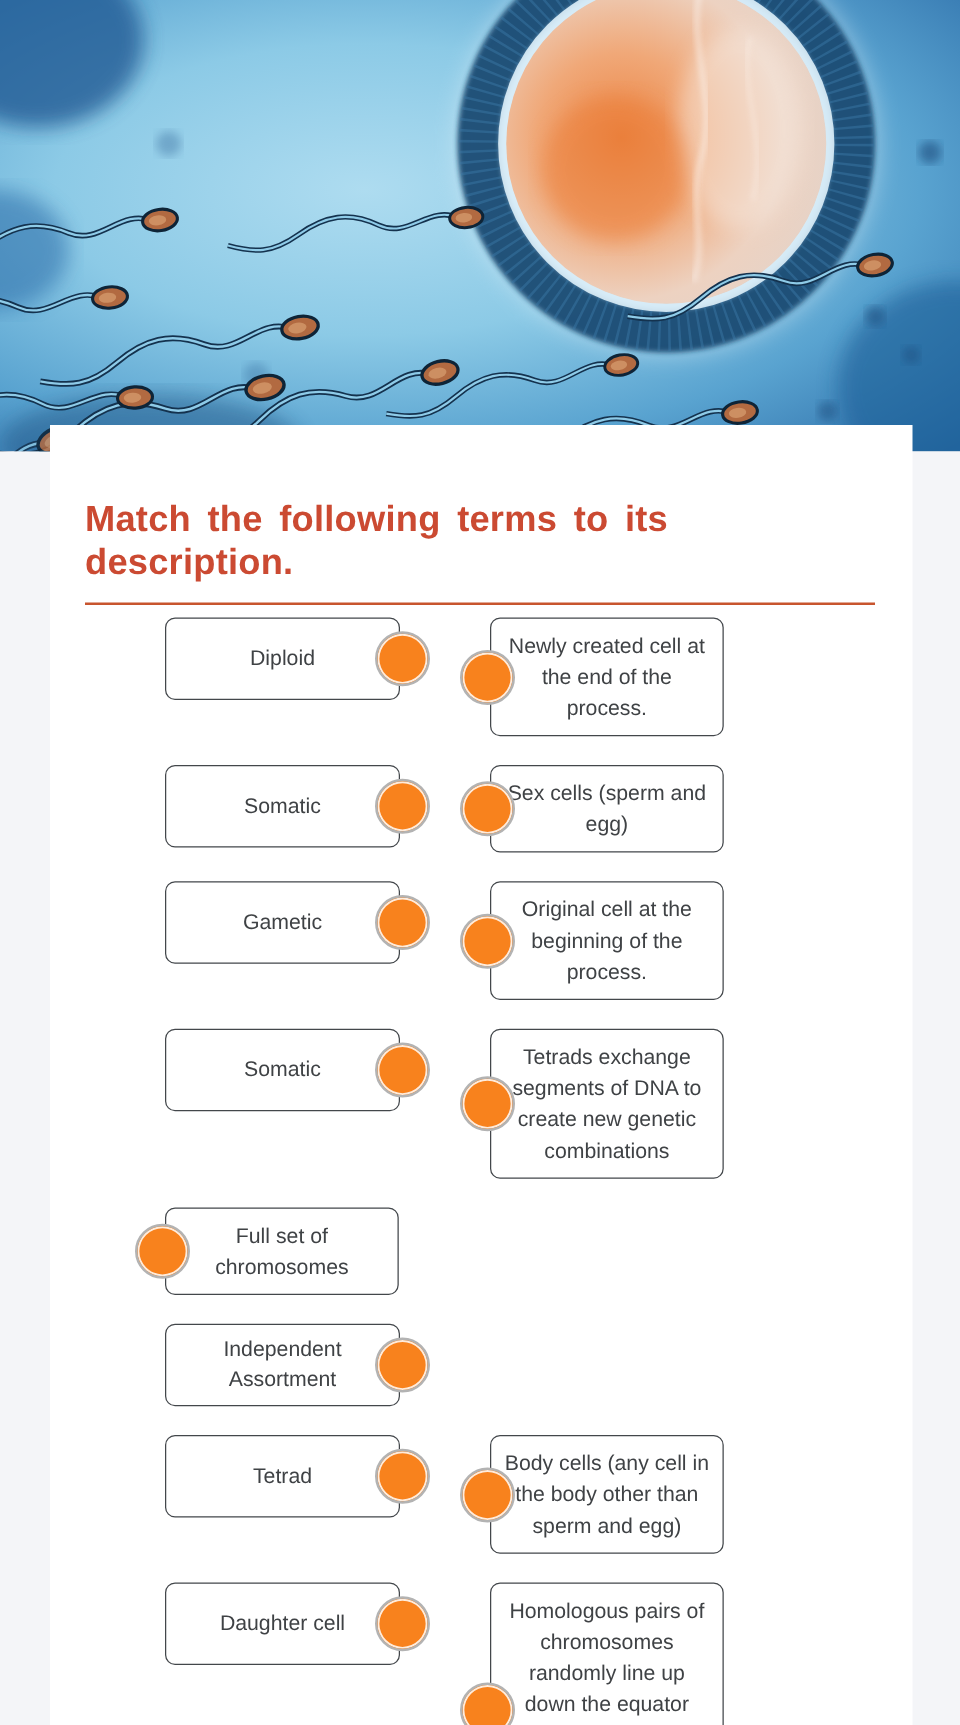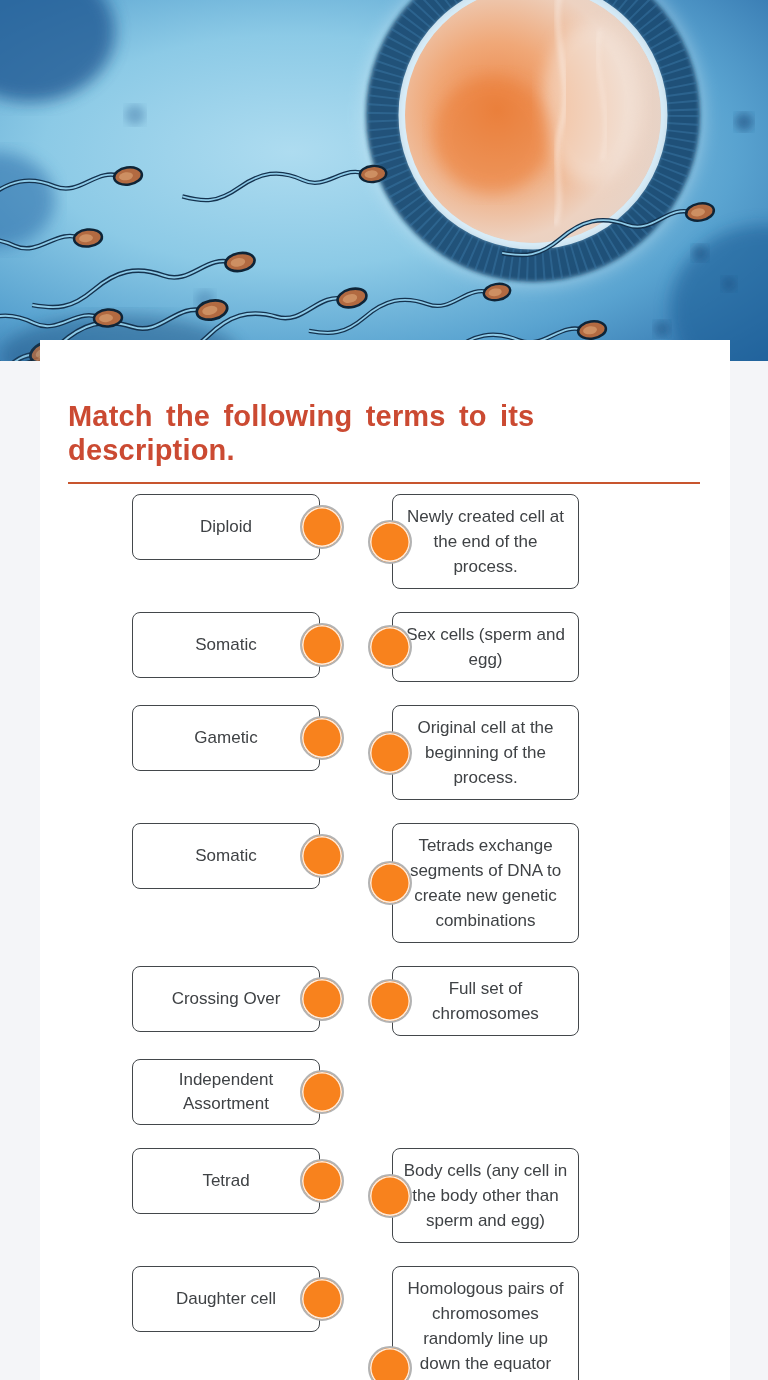--- a/index.html
+++ b/index.html
@@ -174,24 +174,20 @@
           <span>Somatic</span>
           <span class="dot"></span>
         </div>
         <div class="desc">
           <span class="dot"></span>
           <span>Tetrads exchange segments of DNA to create new genetic combinations</span>
         </div>
       </div>
 
       <div class="row">
-        <div class="term">
-          <span>Crossing Over</span>
-          <span class="dot"></span>
-        </div>
         <div class="desc">
           <span class="dot"></span>
           <span>Full set of chromosomes</span>
         </div>
       </div>
 
       <div class="row">
         <div class="term">
           <span>Independent Assortment</span>
           <span class="dot"></span>

